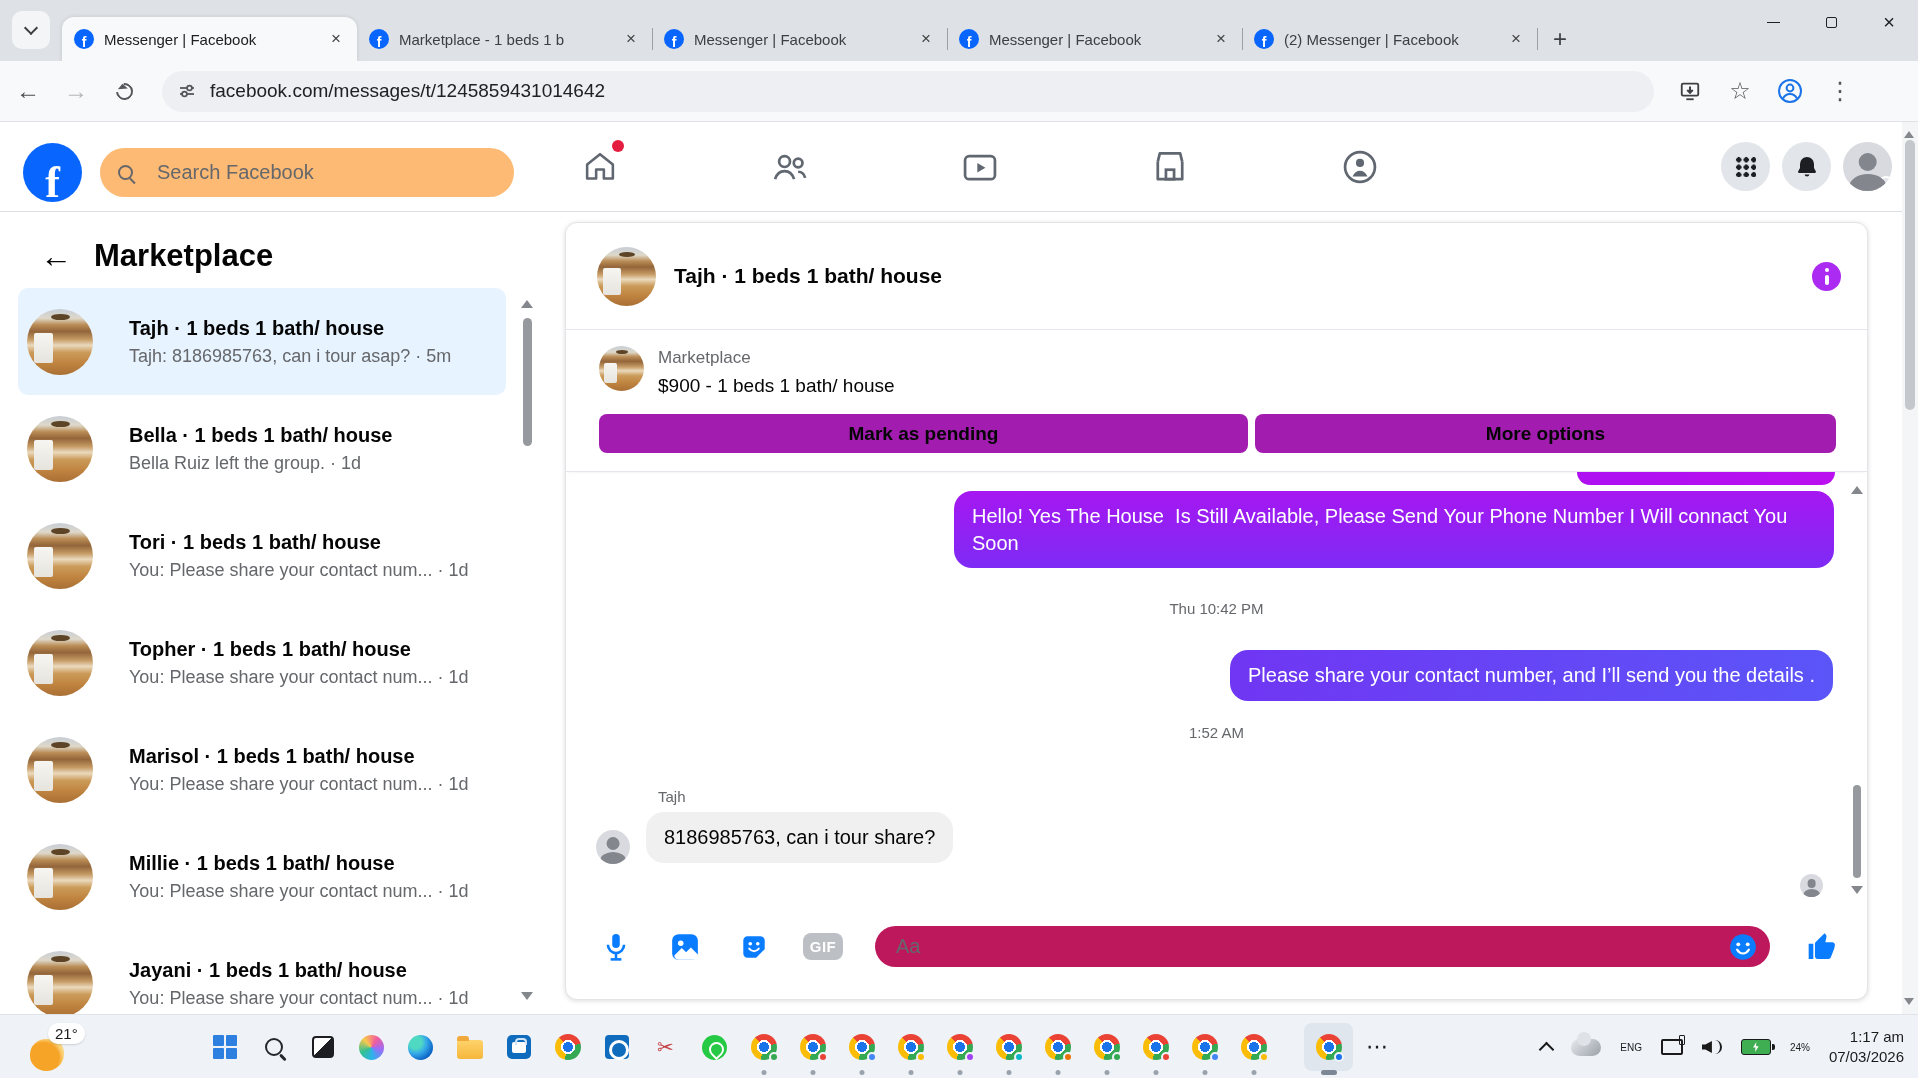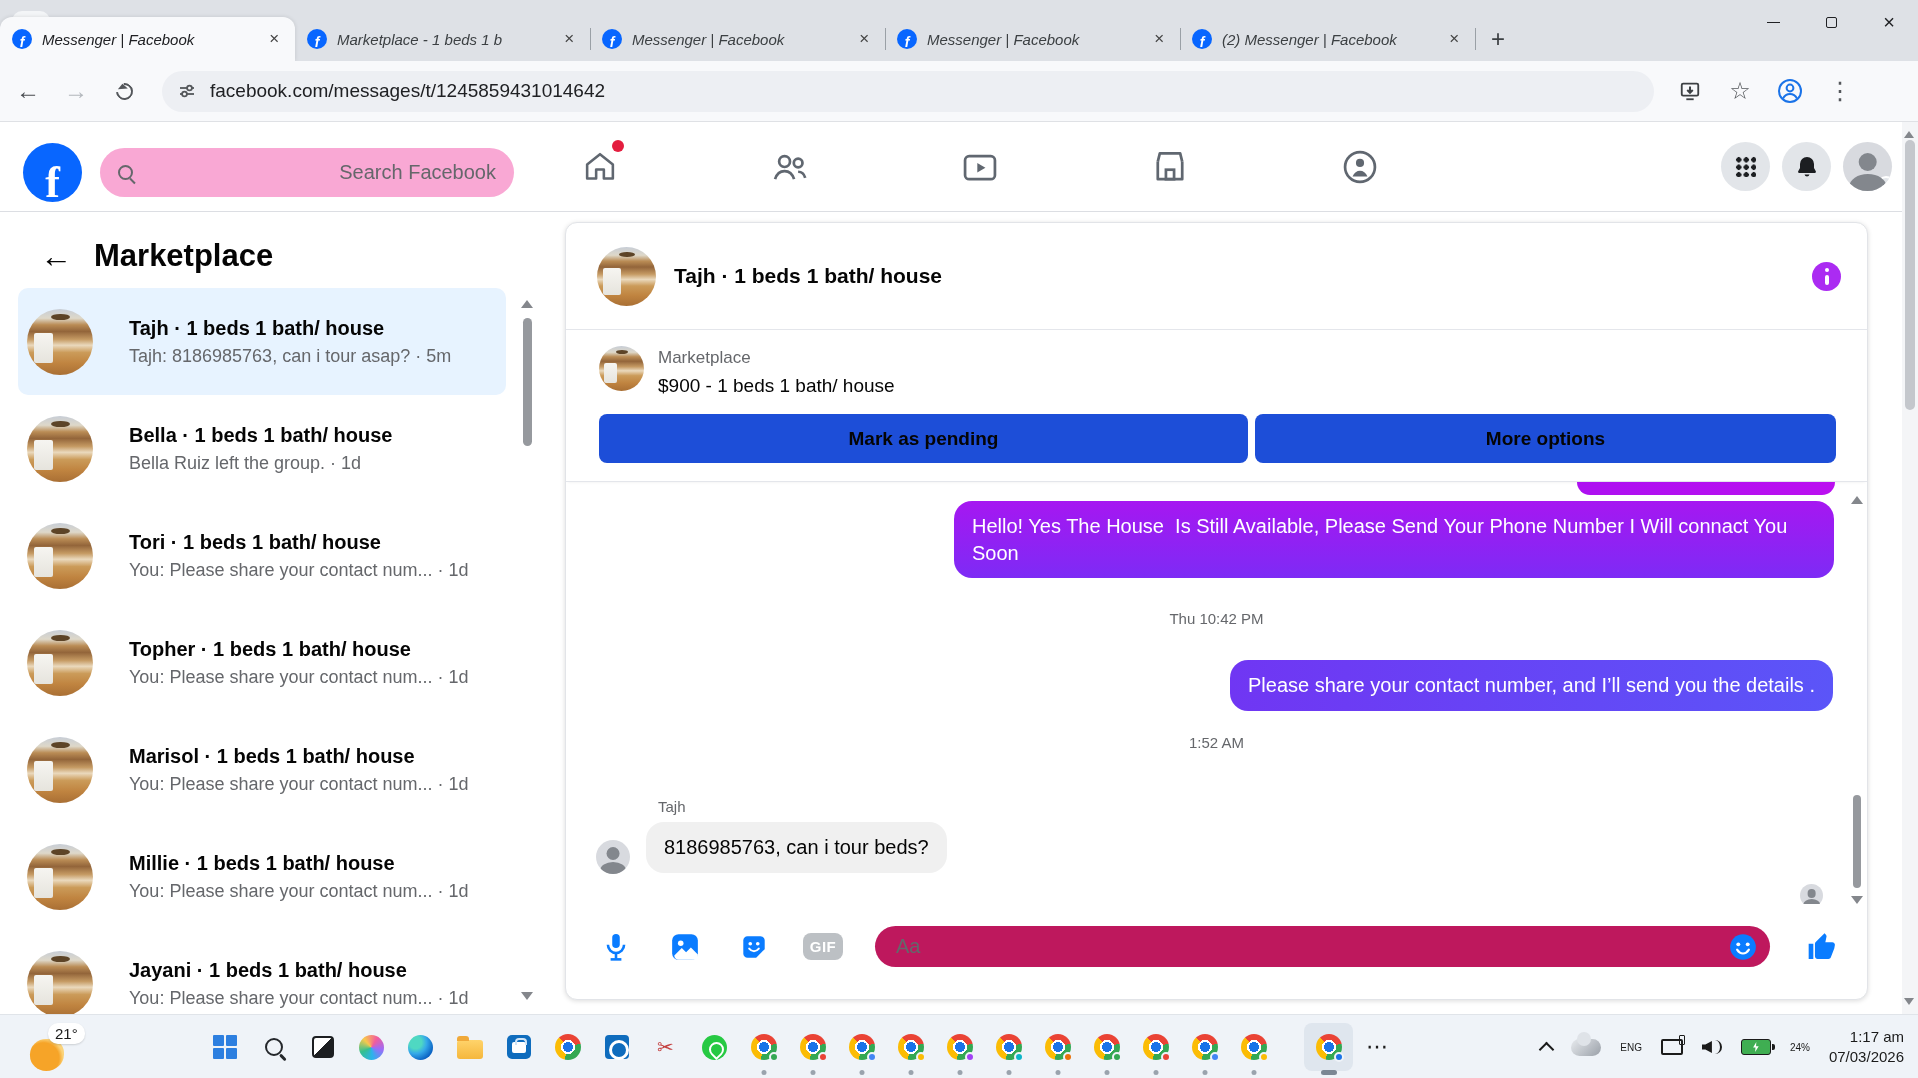--- a/index.html
+++ b/index.html
@@ -2,21 +2,21 @@
 <html><head>
 <meta charset="utf-8">
 <style>
   * { margin:0; padding:0; box-sizing:border-box; }
   html,body { width:1918px; height:1078px; overflow:hidden; font-family:"Liberation Sans", sans-serif; background:#fff; }
 
   
   .tabstrip { position:absolute; left:0; top:0; width:1918px; height:61px; background:#dee1e6; display:flex; align-items:flex-end; }
   .tab-search { position:absolute; left:12px; top:11px; width:38px; height:38px; background:#f3f5f7; border-radius:10px; display:flex; align-items:center; justify-content:center; }
   .chev-down { width:10px; height:10px; border-right:2px solid #3c4043; border-bottom:2px solid #3c4043; transform:rotate(45deg); margin-top:-4px; }
-  .tabs { display:flex; height:44px;font-style:italic; }
+  .tabs { display:flex; margin-left:62px; height:44px; }
   .tab { width:295px; height:44px; display:flex; align-items:center; padding:0 10px 0 12px; border-radius:12px 12px 0 0; position:relative; color:#3c4043; }
   .tab.active { background:#f8f9fb; box-shadow:0 0 4px rgba(0,0,0,.12); color:#202124; }
   .tab:not(.active)::after { content:""; position:absolute; right:-1px; top:11px; height:22px; width:1px; background:#9aa0a6; }
   .tab .title { flex:1; font-size:15px; white-space:nowrap; overflow:hidden; margin-left:10px; }
   .tab .close { width:22px; height:22px; border-radius:50%; display:flex; align-items:center; justify-content:center; font-size:17px; color:#444; }
   .favicon { width:20px; height:20px; min-width:20px; background:#0866ff; border-radius:50%; position:relative; }
   .favicon::before, .fb-f::before { content:"f"; position:absolute; left:0; top:0; width:100%; height:100%; color:#fff; font-weight:700; display:flex; align-items:center; justify-content:center; }
   .favicon::before { font-size:14px; padding-top:3px; }
   .newtab { width:30px; height:30px; margin:0 0 7px 8px; display:flex; align-items:center; justify-content:center; font-size:24px; color:#3c4043; }
   .wincontrols { position:absolute; right:0; top:0; height:44px; display:flex; }
@@ -34,21 +34,21 @@
   .siteinfo { margin-right:14px; display:flex; }
   .urltext { font-size:19px; color:#202124; }
   .toolbar-right { display:flex; align-items:center; margin-left:14px; gap:6px; }
   .tbicon { width:44px; height:40px; display:flex; align-items:center; justify-content:center; color:#54575b; font-size:24px; }
 
   
   .fb-header { position:absolute; left:0; top:122px; width:1918px; height:90px; background:#fff; border-bottom:1px solid #dcdee3; }
   .fb-logo { position:absolute; left:23px; top:21px; width:59px; height:59px; background:#0866ff; border-radius:50%; }
   .fb-f { position:relative; width:100%; height:100%; }
   .fb-f::before { font-size:44px; padding-top:10px; font-family:"Liberation Serif", serif; }
-  .fb-search { position:absolute; left:100px; top:26px; width:414px; height:49px; background:#f9a8d4; border-radius:25px; display:flex; align-items:center; padding:0 18px; gap:0;justify-content:space-between; }
+  .fb-search { position:absolute; left:100px; top:26px; width:414px; height:49px; background:#fdba74; border-radius:25px; display:flex; align-items:center; padding:0 18px; gap:24px; }
   .fb-search .ph { color:#65676b; font-size:20px; }
   .mag { width:15px; height:15px; border:2px solid #65676b; border-radius:50%; position:relative; }
   .mag::after { content:""; position:absolute; right:-5px; bottom:-4px; width:7px; height:2px; background:#65676b; transform:rotate(45deg); }
   .fb-nav { position:absolute; left:540px; top:0; width:880px; height:90px; display:flex; justify-content:space-between; align-items:center; }
   .fb-nav .navitem { width:120px; height:90px; display:flex; align-items:center; justify-content:center; position:relative; }
   .reddot { position:absolute; top:18px; right:36px; width:12px; height:12px; background:#e41e3f; border-radius:50%; }
   .fb-right { position:absolute; right:26px; top:20px; display:flex; gap:12px; align-items:center; }
   .fbcirc { width:49px; height:49px; border-radius:50%; background:#e2e5e9; display:flex; align-items:center; justify-content:center; position:relative; }
   .griddots { width:21px; height:21px; background:radial-gradient(circle, #1c1e21 2.5px, transparent 2.8px); background-size:7.5px 7.5px; }
   .pav { background:#d8dadf; border-radius:50%; position:relative; overflow:hidden; }
@@ -89,21 +89,21 @@
   .info-icon { width:29px; height:29px; border-radius:50%; background:#ab2bf2; position:relative; }
   .info-icon::before { content:""; position:absolute; left:50%; top:6px; width:4px; height:4px; background:#fff; border-radius:50%; transform:translateX(-50%); }
   .info-icon::after { content:""; position:absolute; left:50%; top:13px; width:4px; height:10px; background:#fff; border-radius:2px; transform:translateX(-50%); }
   .listing { padding:16px 31px 18px 33px; border-bottom:1px solid #e4e6eb; box-shadow:0 2px 3px -2px rgba(0,0,0,.08); }
   .listing-top { display:flex; gap:14px; }
   .listing-top .kav { width:45px; height:45px; }
   .listing-lines { display:flex; flex-direction:column; gap:7px; padding-top:2px; }
   .listing-label { font-size:17px; color:#65676b; }
   .listing-price { font-size:19px; color:#050505; }
   .listing-btns { display:flex; gap:7px; margin-top:17px; }
-  .gbtn { height:49px; background:#1d4ed8; border:none; border-radius:8px; font-size:19px; font-weight:600; color:#050505; font-family:inherit; }
+  .gbtn { height:39px; background:#a21caf; border:none; border-radius:8px; font-size:19px; font-weight:600; color:#050505; font-family:inherit; }
   .gbtn.left { width:649px; } .gbtn.right { flex:1; }
 
   .messages { flex:1; position:relative; padding:0 33px; overflow:hidden; }
   .bubble { white-space:pre-wrap; font-size:20px; line-height:1.33; padding:12px 18px; border-radius:18px; }
   .out { color:#fff; margin-left:auto; }
   .cutbubble { position:absolute; right:32px; top:0; width:258px; height:13px; border-radius:0 0 16px 16px; background:linear-gradient(90deg,#ad10f1,#bb10f0); }
   .b1 { position:absolute; right:33px; top:19px; max-width:880px; background:linear-gradient(180deg,#a617f1 0%,#7d2bf5 100%); }
   .tstamp { position:absolute; left:0; width:100%; text-align:center; font-size:15px; color:#65676b; font-weight:500; }
   .t1 { top:128px; } .t2 { top:252px; }
   .b2 { position:absolute; right:34px; top:178px; background:linear-gradient(90deg,#7036f3 0%,#5b55f8 100%); }
@@ -405,21 +405,21 @@
       </div>
     </div>
     <div class="messages">
       <div class="cutbubble"></div>
       <div class="bubble out b1">Hello! Yes The House  Is Still Available, Please Send Your Phone Number I Will connact You Soon</div>
       <div class="tstamp t1">Thu 10:42 PM</div>
       <div class="bubble out b2">Please share your contact number, and I’ll send you the details .</div>
       <div class="tstamp t2">1:52 AM</div>
       <div class="sender">Tajh</div>
       <div class="pav in-avatar"></div>
-      <div class="bubble bin">8186985763, can i tour beds?</div>
+      <div class="bubble bin">8186985763, can i tour share?</div>
       <div class="pav seen-avatar"></div>
       <div class="chat-scroll">
         <div class="tri-up"></div>
         <div class="scroll-thumb"></div>
         <div class="tri-down"></div>
       </div>
     </div>
     <div class="composer">
       <div class="cicon">
         <svg width="26" height="28" viewBox="0 0 24 26" fill="none">

